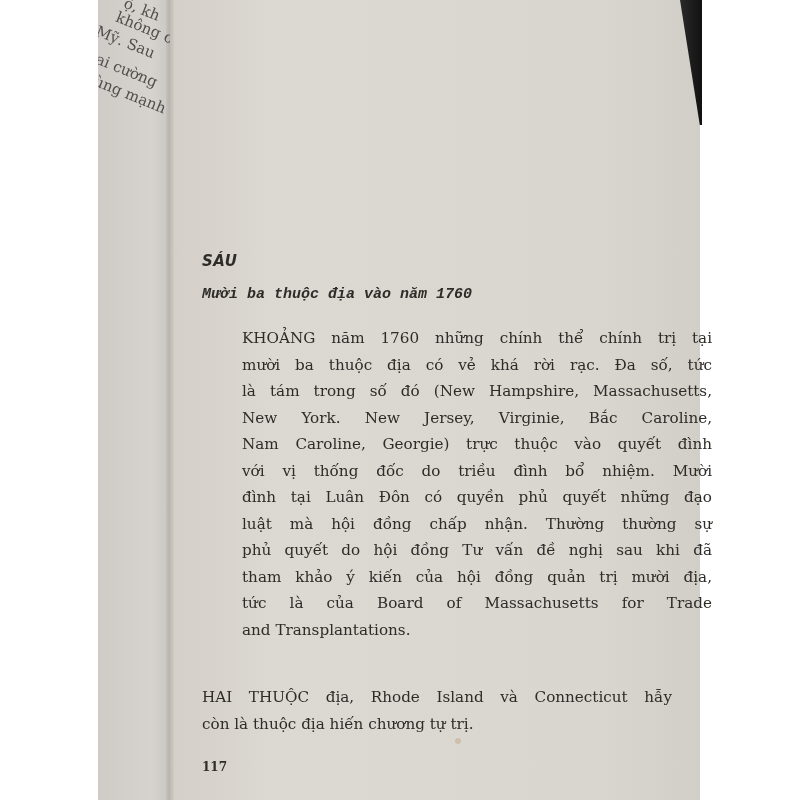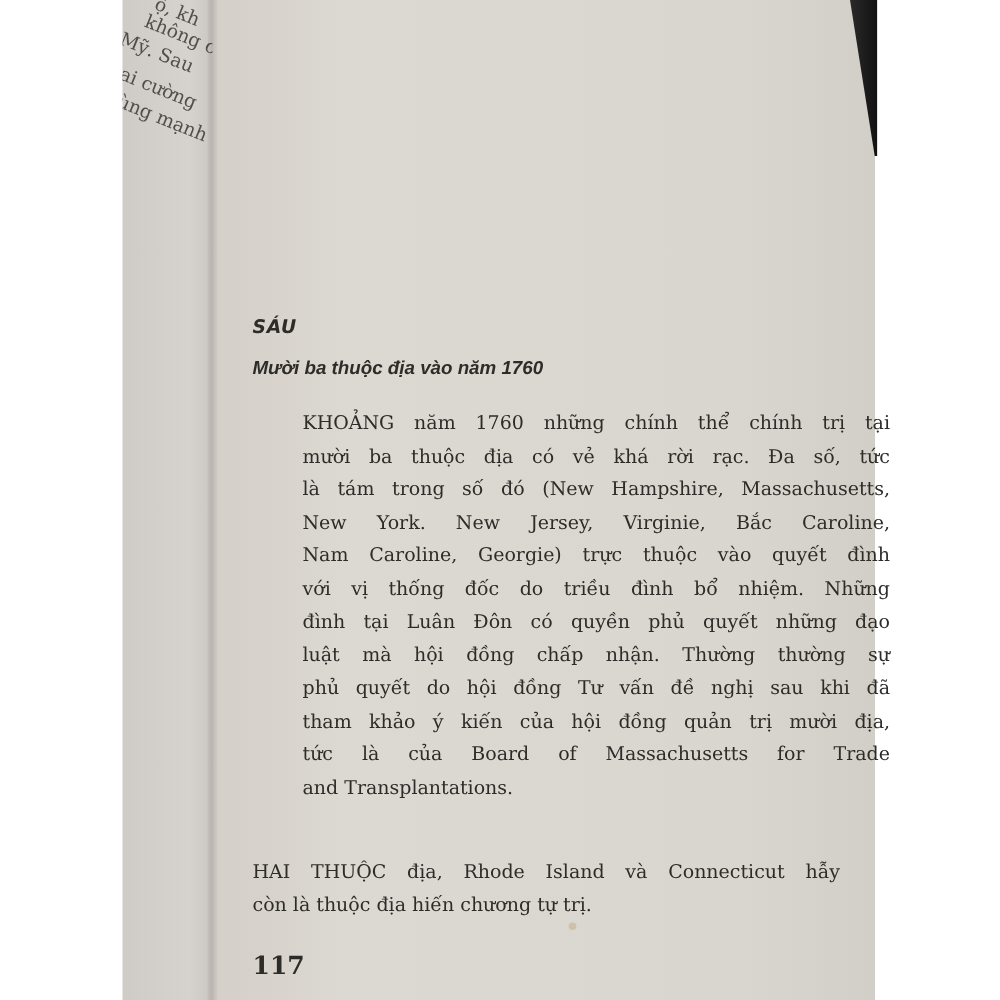--- a/index.html
+++ b/index.html
@@ -34,35 +34,35 @@
       position: absolute; left: 202px; top: 0; width: 470px;
       color: #2e2c29;
     }
     .chapter-num {
       position: absolute; top: 252px; left: 0;
       font-family: "DejaVu Sans", sans-serif; font-weight: bold; font-style: italic;
       font-size: 15px; letter-spacing: 0.5px;
     }
     .chapter-title {
       position: absolute; top: 286px; left: 0;
-      font-family: Liberation Sans, sans-serif; font-weight: bold; font-style: italic;
+      font-family: Liberation Mono, monospace; font-weight: bold; font-style: italic;
       font-size: 15px; white-space: nowrap;
     }
     .para {
       position: absolute; left: 0; width: 470px;
       font-family: "DejaVu Serif", serif; font-size: 15.2px;
       line-height: 26.5px;
     }
     .para .line { display: block; white-space: nowrap; text-align: justify; text-align-last: justify; }
     .para .line.last { text-align-last: left; }
     .p1 { top: 325px; margin-left: 40px; }
     .p2 { top: 684px; }
     .page-number {
       position: absolute; top: 760px; left: 0;
-      font-family: "DejaVu Serif", serif; font-weight: bold; font-size: 20px;
+      font-family: "DejaVu Serif", serif; font-weight: bold; font-size: 12px;
     }
     .stain {
       position: absolute; left: 455px; top: 738px; width: 6px; height: 6px;
       background: #c9b79a; border-radius: 50%; opacity: 0.7;
     }
   </style>
 </head>
 <body>
 
 <div class="left-page">
@@ -81,21 +81,21 @@
 <div class="content">
   <div class="chapter-num">SÁU</div>
   <div class="chapter-title">Mười ba thuộc địa vào năm  1760</div>
 
   <div class="para p1">
     <span class="line">KHOẢNG năm  1760  những chính thể chính trị tại</span>
     <span class="line">mười ba thuộc địa có vẻ khá rời rạc.  Đa  số,  tức</span>
     <span class="line">là tám trong số đó (New Hampshire, Massachusetts,</span>
     <span class="line">New York.  New Jersey,   Virginie,  Bắc  Caroline,</span>
     <span class="line">Nam Caroline,  Georgie)  trực thuộc  vào  quyết đình</span>
-    <span class="line">với vị thống đốc do triều đình  bổ nhiệm.  Những</span>
+    <span class="line">với vị thống đốc do triều đình  bổ nhiệm.  Mười</span>
     <span class="line">đình tại Luân Đôn có quyền phủ quyết những  đạo</span>
     <span class="line">luật mà hội đồng chấp  nhận.  Thường  thường  sự</span>
     <span class="line">phủ quyết  do  hội đồng Tư vấn đề  nghị sau khi  đã</span>
     <span class="line">tham khảo ý  kiến của hội đồng  quản  trị mười địa,</span>
     <span class="line">tức là  của  Board  of  Massachusetts  for  Trade</span>
     <span class="line last">and  Transplantations.</span>
   </div>
 
   <div class="para p2">
     <span class="line">HAI THUỘC địa, Rhode Island và Connecticut hẫy</span>

